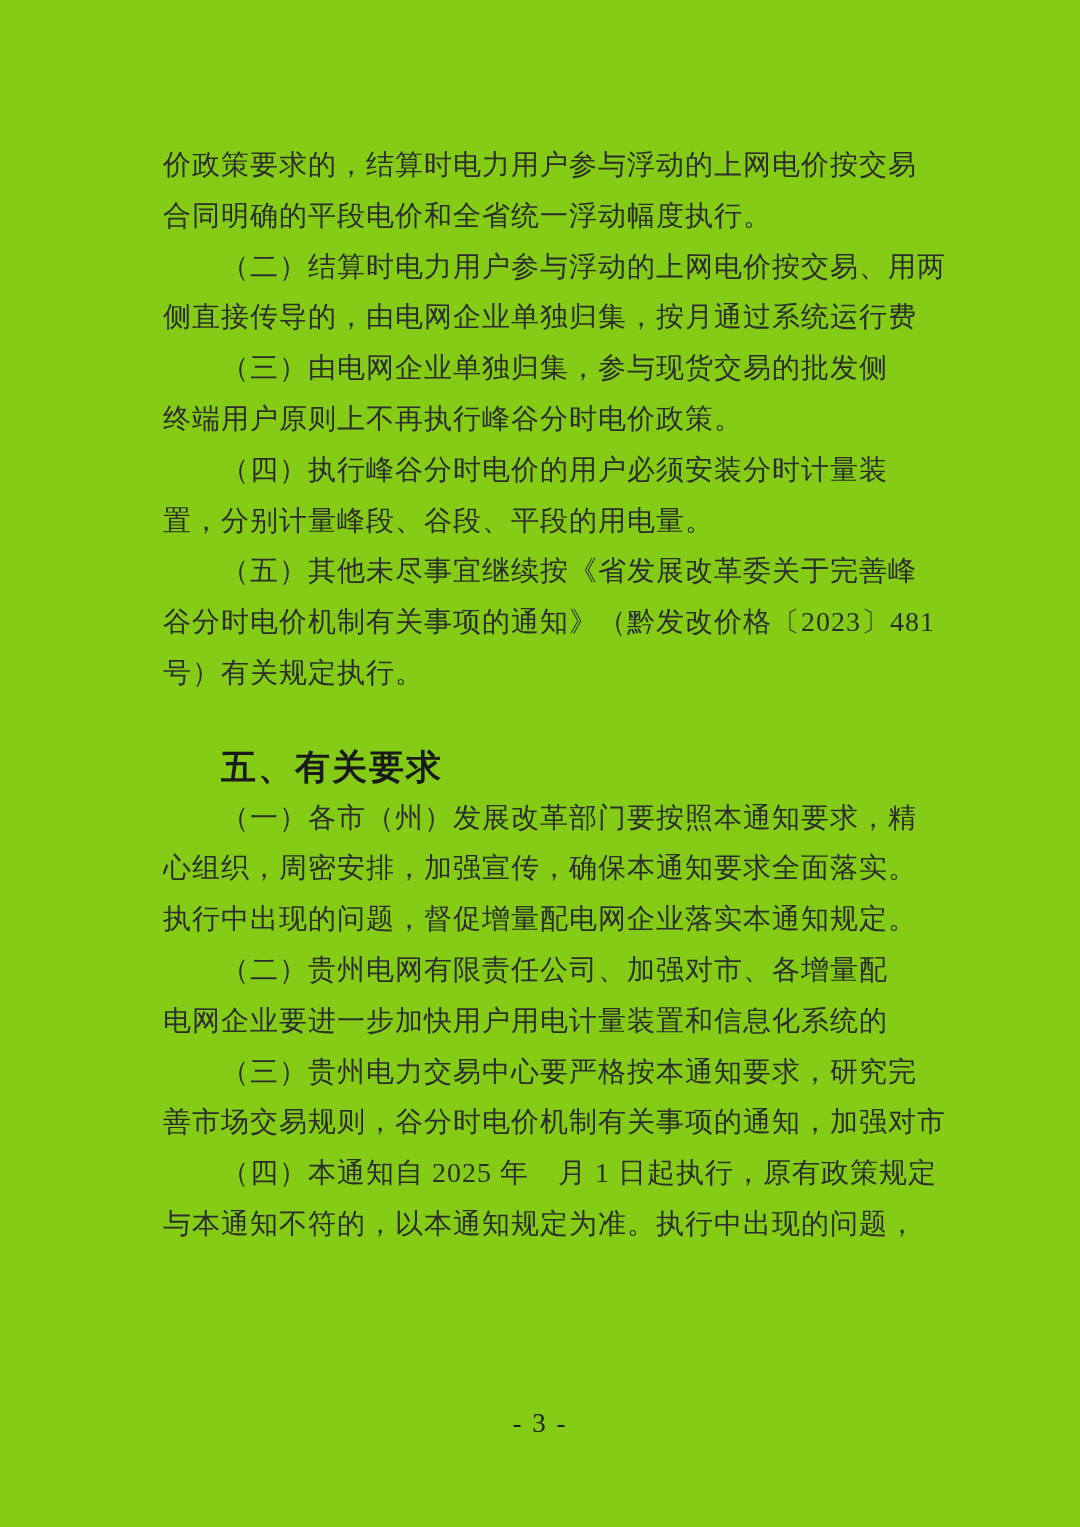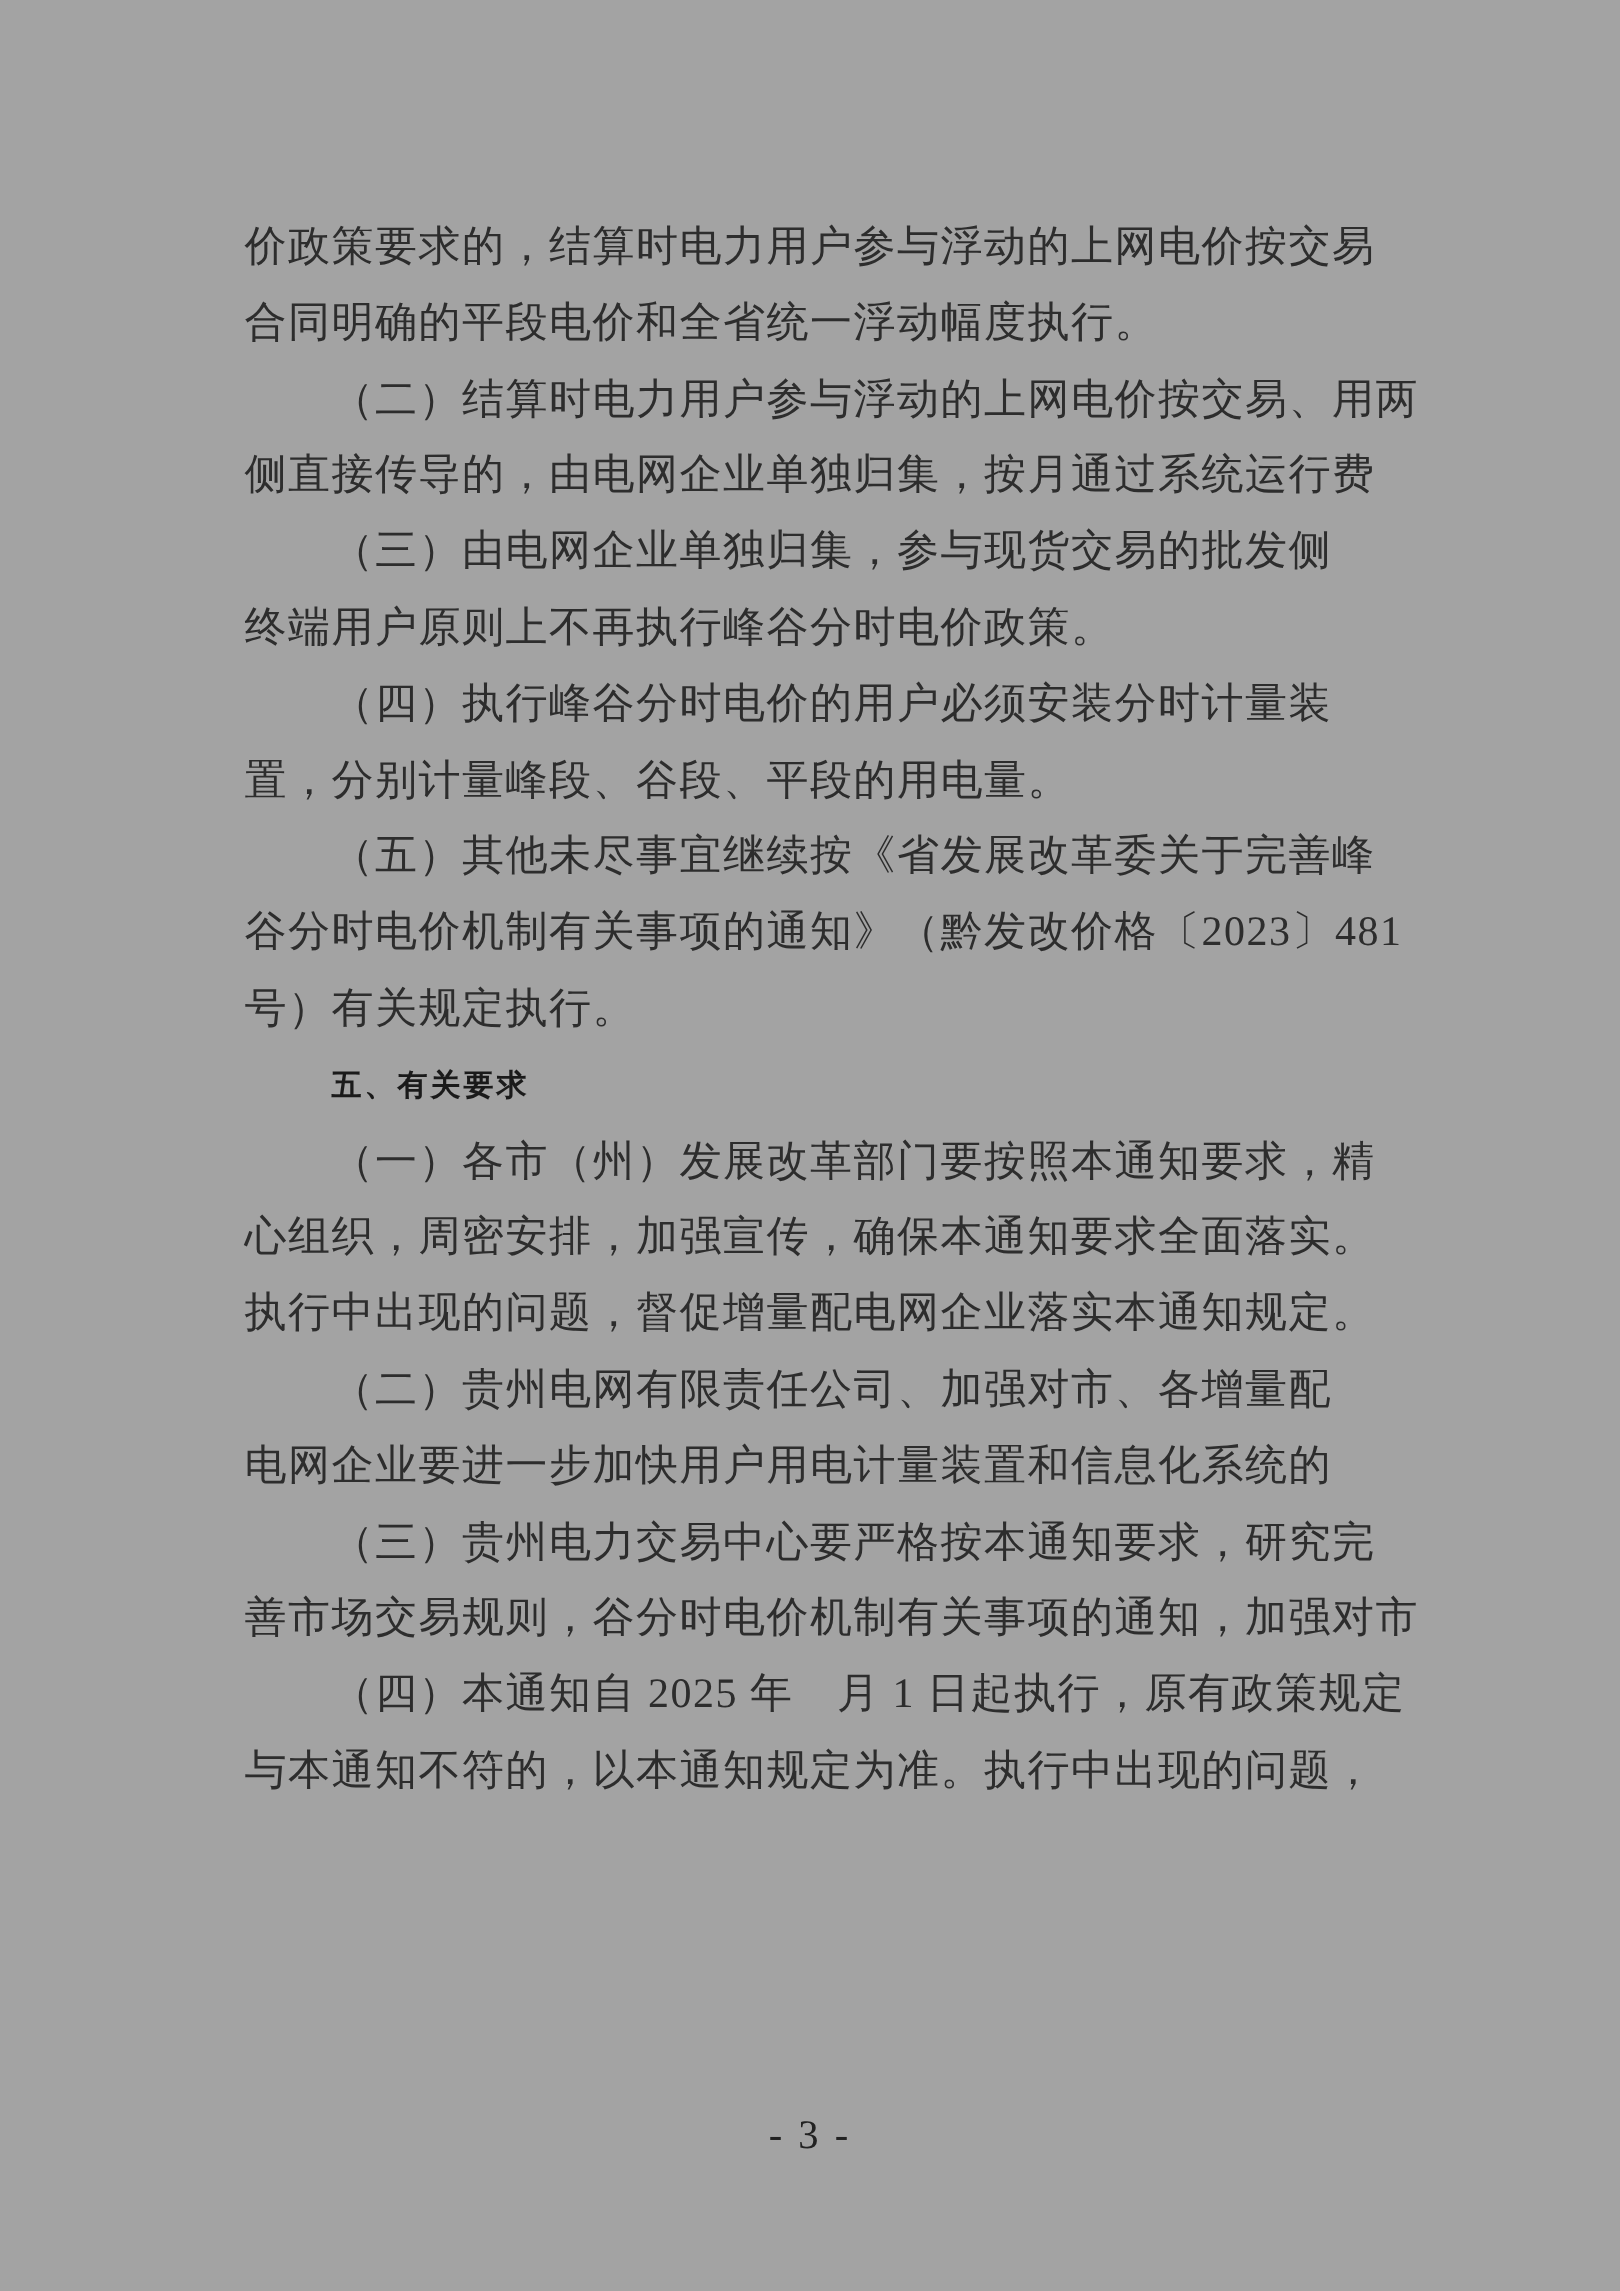--- a/index.html
+++ b/index.html
@@ -10,21 +10,21 @@
     width: 1080px;
     height: 1527px;
     background: #ffffff;
     font-family: "Liberation Serif", "DejaVu Serif", serif;
     overflow: hidden;
   }
   .page {
     position: relative;
     width: 1080px;
     height: 1527px;
-    background: #a3a3a3;
+    background: #84cc16;
   }
   .textblock {
     position: absolute;
     left: 163px;
     top: 140px;
     width: 756px;
   }
   .line {
     height: 50.8px;
     line-height: 50.8px;
@@ -33,23 +33,24 @@
     color: #2d2d2d;
     white-space: nowrap;
     font-family: "Liberation Serif", "DejaVu Serif", serif;
   }
   .line.indent {
     padding-left: 58px;
   }
   .line.heading {
     font-family: Liberation Sans, sans-serif;
     font-weight: 700;
-    font-size: 20px;
+    font-size: 35px;
     letter-spacing: 2px;
     color: #1a1a1a;
+    margin-top: 43px;
   }
   .footer {
     position: absolute;
     left: 0;
     top: 1408px;
     width: 1080px;
     text-align: center;
     font-size: 27px;
     letter-spacing: 2px;
     color: #222222;

